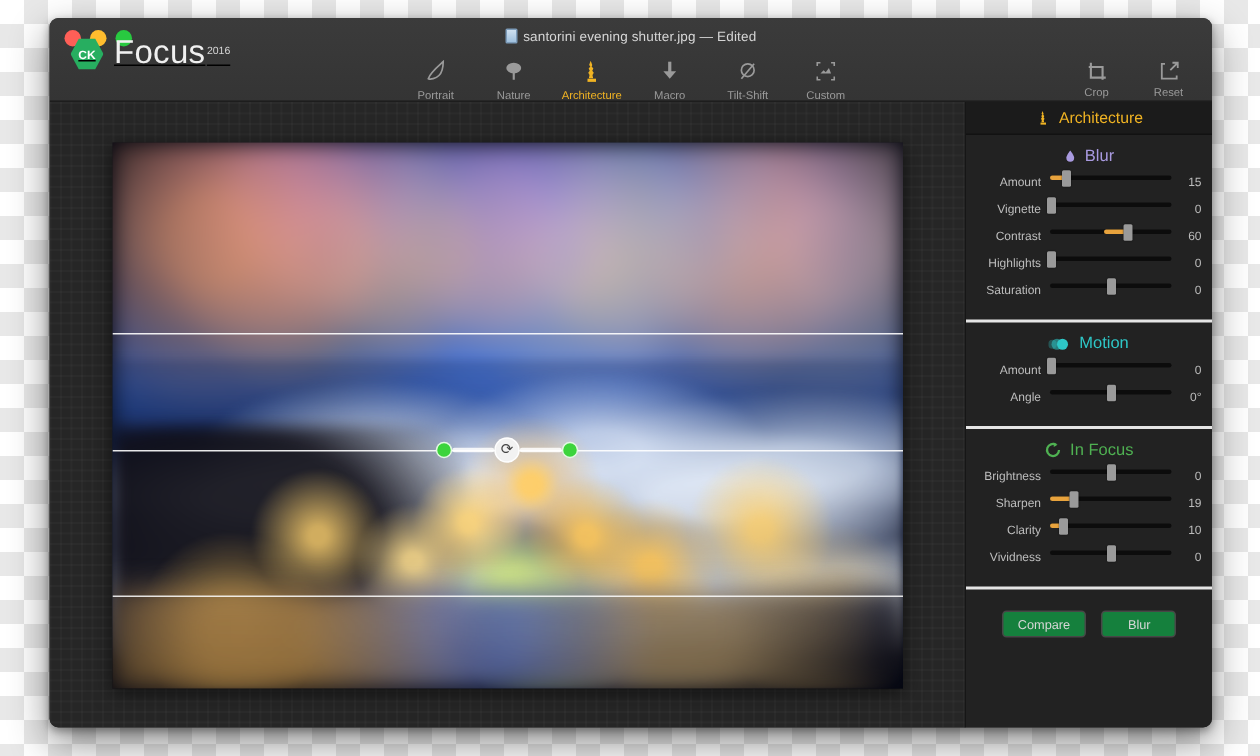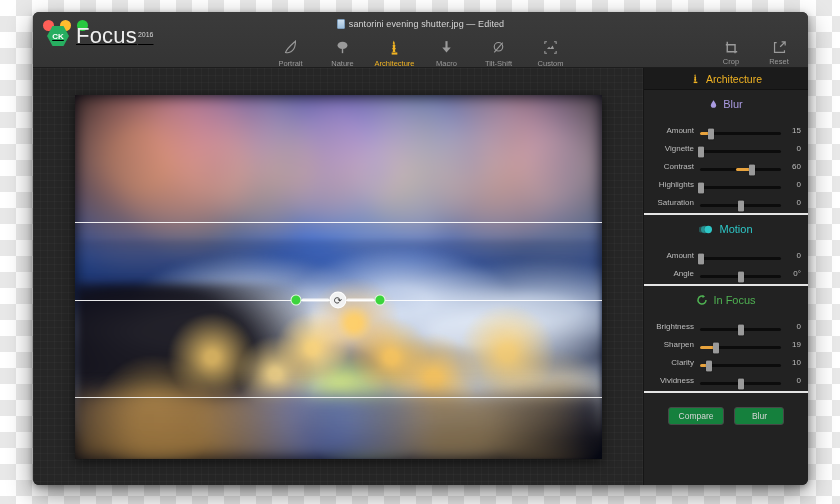--- a/index.html
+++ b/index.html
@@ -253,21 +253,21 @@
   .panel-section:last-of-type { border-bottom: none; }
   .section-title {
     display: flex; align-items: center; justify-content: center; gap: 5px;
     font-size: 11px; margin-bottom: 7px;
   }
   .title-blur   { color: #a99ae0; }
   .title-motion { color: #2ec7c7; }
   .title-focus  { color: #4fb152; }
 
   .slider-row {
-    display: flex; align-items: flex-end;
+    display: flex; align-items: flex-start;
     height: 18px; padding: 0 7px 0 4px;
   }
   .sl-label {
     width: 52px; text-align: right; padding-right: 6px;
     font-size: 8px; color: #bdbdbd; white-space: nowrap;
   }
   .sl-track {
     position: relative; flex: 1; height: 3px;
     background: #0c0c0c; border-radius: 2px;
   }

